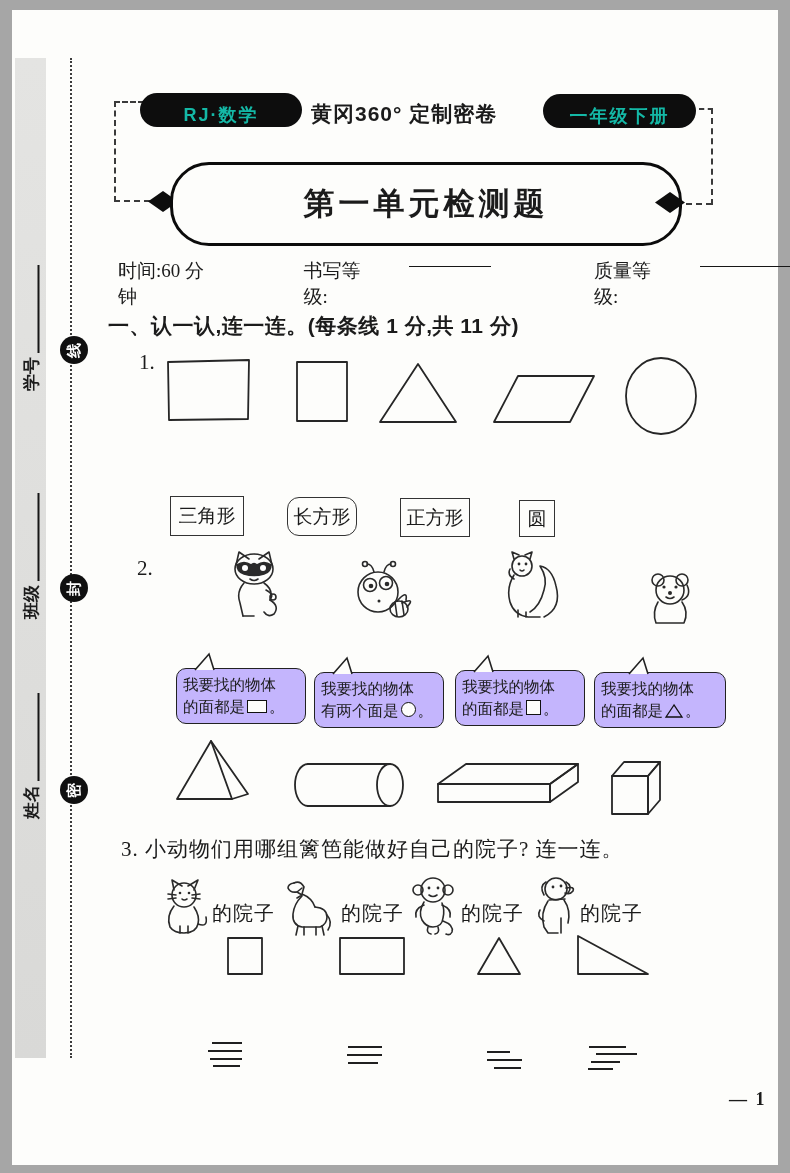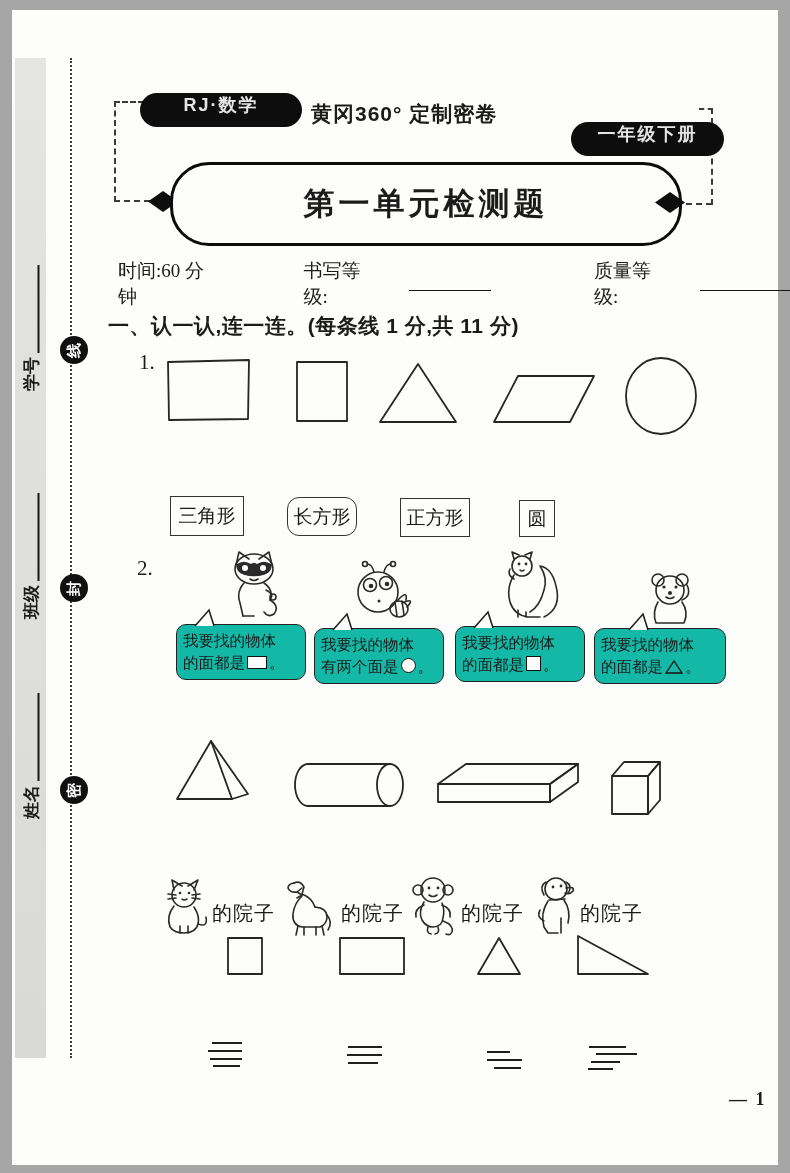--- a/index.html
+++ b/index.html
@@ -13,43 +13,43 @@
   .seal-field{position:absolute;display:flex;align-items:flex-end;gap:4px;white-space:nowrap;
               transform:translate(-50%,-50%) rotate(-90deg);
               font:600 17px "Liberation Serif",serif;}
   .seal-blank{display:inline-block;width:88px;height:3px;border-bottom:2px solid #161616;margin-bottom:3px;}
   .seal-circle{position:absolute;width:28px;height:28px;border-radius:50%;background:#101010;color:#fff;
                display:flex;align-items:center;justify-content:center;font:700 15px "Liberation Sans",sans-serif;}
   .seal-circle span{transform:rotate(-90deg);}
   
   .dash-h{position:absolute;height:0;border-top:2px dashed #3a3a3a;}
   .dash-v{position:absolute;width:0;border-left:2px dashed #3a3a3a;}
-  .pill{position:absolute;background:#0d0d0d;color:#e5e5e5;border-radius:17px;
-        display:flex;align-items:flex-start;justify-content:center;
+  .pill{position:absolute;background:#0d0d0d;color:#14b8a6;border-radius:17px;
+        display:flex;align-items:flex-end;justify-content:center;
         font:700 18px "Liberation Sans",sans-serif;letter-spacing:2px;}
   .hdr-center{position:absolute;font:700 21px "Liberation Sans",sans-serif;letter-spacing:1px;}
   .diamond{position:absolute;width:30px;height:21px;background:#0d0d0d;
            clip-path:polygon(50% 0,100% 50%,50% 100%,0 50%);}
   .banner{position:absolute;border:3px solid #0b0b0b;border-radius:39px;background:#fdfdfb;
           display:flex;align-items:center;justify-content:center;}
   .banner .t{font:900 31px "Liberation Serif",serif;letter-spacing:4px;}
   
-  .info-line{position:absolute;display:flex;align-items:center;font:500 19px "Liberation Serif",serif;gap:34px;}
+  .info-line{position:absolute;display:flex;align-items:flex-start;font:500 19px "Liberation Serif",serif;gap:34px;}
   .blank-line{display:inline-block;height:3px;border-bottom:1.6px solid #161616;transform:translateY(5px);}
   .sec-head{position:absolute;font:700 21px "Liberation Sans",sans-serif;letter-spacing:.5px;}
   .item-num{position:absolute;font:500 21px "Liberation Serif",serif;}
   .q-text{position:absolute;font:500 21px "Liberation Serif",serif;letter-spacing:1px;}
   
   svg.shape{position:absolute;overflow:visible;}
   svg.shape *{stroke:#262626;stroke-width:1.8;fill:none;stroke-linecap:round;stroke-linejoin:round;}
   .label-box{position:absolute;border:1.6px solid #333;display:flex;align-items:center;justify-content:center;
              font:500 19px "Liberation Serif",serif;background:#fdfdfb;}
   
-  .bubble{position:absolute;border:1.6px solid #222;border-radius:10px;background:#14b8a6;
-          padding:5px 4px 4px 6px;font:500 15.5px "Liberation Serif",serif;line-height:1.45;}
+  .bubble{position:absolute;border:1.6px solid #222;border-radius:10px;background:#c4b5fd;
+          padding:5px 4px 4px 6px;font:500 15.5px "Liberation Serif",serif;line-height:1.45;margin-top:44px;}
   .bubble .tail{position:absolute;top:-16px;height:18px;width:26px;overflow:visible;}
   .in-shape{display:inline-block;border:1.3px solid #111;vertical-align:-1px;margin:0 2px;background:#fdfdfb;}
   .in-rect{width:18px;height:11px;}
   .in-circle{width:13px;height:13px;border-radius:50%;}
   .in-square{width:13px;height:13px;}
   svg.inline-tri{display:inline-block;vertical-align:-2px;margin:0 2px;overflow:visible;}
   svg.inline-tri polygon{stroke:#111;stroke-width:1.3;fill:none;}
   svg.animal{position:absolute;overflow:visible;}
   svg.animal *{stroke:#2a2a2a;stroke-width:1.6;fill:none;stroke-linecap:round;stroke-linejoin:round;}
   svg.animal .fill{fill:#2a2a2a;stroke:none;}
@@ -94,21 +94,21 @@
   <div class="dash-v" style="left:114px;top:101px;height:101px;"></div>
   <div class="dash-h" style="left:114px;top:200px;width:36px;"></div>
   <div class="dash-h" style="left:699px;top:108px;width:14px;"></div>
   <div class="dash-v" style="left:711px;top:108px;height:97px;"></div>
   <div class="dash-h" style="left:686px;top:203px;width:26px;"></div>
 
   <div class="pill" style="left:140px;top:93px;width:162px;height:34px;">
     <span>RJ·数学</span>
   </div>
   <div class="hdr-center" style="left:311px;top:100px;">黄冈360° 定制密卷</div>
-  <div class="pill" style="left:571px;top:94px;width:153px;height:34px;margin-top:28px;">
+  <div class="pill" style="left:543px;top:94px;width:153px;height:34px;">
     <span>一年级下册</span>
   </div>
 
   <div class="diamond" style="left:148px;top:191px;"></div>
   <div class="banner" style="left:170px;top:162px;width:506px;height:78px;">
     <span class="t">第一单元检测题</span>
   </div>
   <div class="diamond" style="left:655px;top:192px;"></div>
 
   <div class="info-line" style="left:118px;top:258px;">
@@ -255,20 +255,21 @@
     <polygon points="4,28 32,8 144,8 116,28"></polygon>
     <polygon points="4,28 116,28 116,46 4,46"></polygon>
     <polygon points="116,28 144,8 144,26 116,46"></polygon>
   </svg>
   <svg class="shape" style="left:608px;top:758px;" width="56" height="62">
     <polygon points="4,18 40,18 40,56 4,56"></polygon>
     <polygon points="4,18 16,4 52,4 40,18"></polygon>
     <polygon points="40,18 52,4 52,42 40,56"></polygon>
   </svg>
 
+  <div class="q-text" style="left:121px;top:835px;">3. 小动物们用哪组篱笆能做好自己的院子? 连一连。</div>
 
   <svg class="animal" style="left:164px;top:878px;" width="46" height="56">
     <path d="M10,12 L8,2 L18,8"></path>
       <path d="M30,12 L34,2 L24,8"></path>
     <circle cx="20" cy="17" r="12"></circle>
     <circle class="fill" cx="16" cy="15" r="1.3"></circle>
       <circle class="fill" cx="25" cy="15" r="1.3"></circle>
     <path d="M4,16 L12,17 M4,21 L12,20 M36,16 L28,17 M36,21 L28,20"></path>
     <path d="M18,21 Q20,23 23,21"></path>
     <path d="M10,28 Q2,38 6,49 Q10,55 20,55 Q32,55 34,46 Q36,38 30,29"></path>

